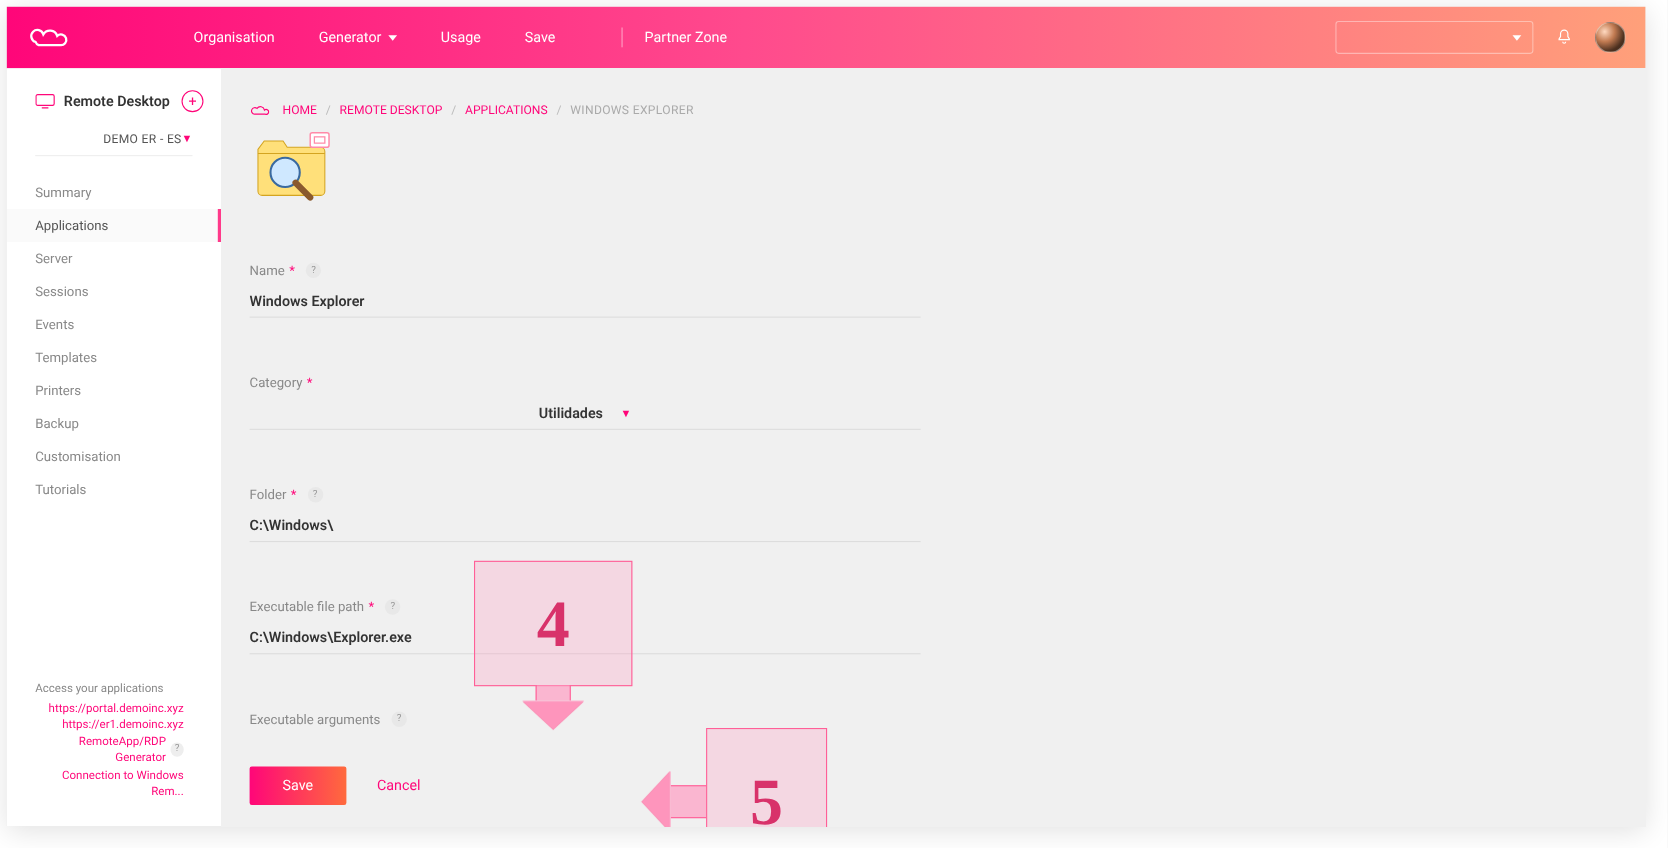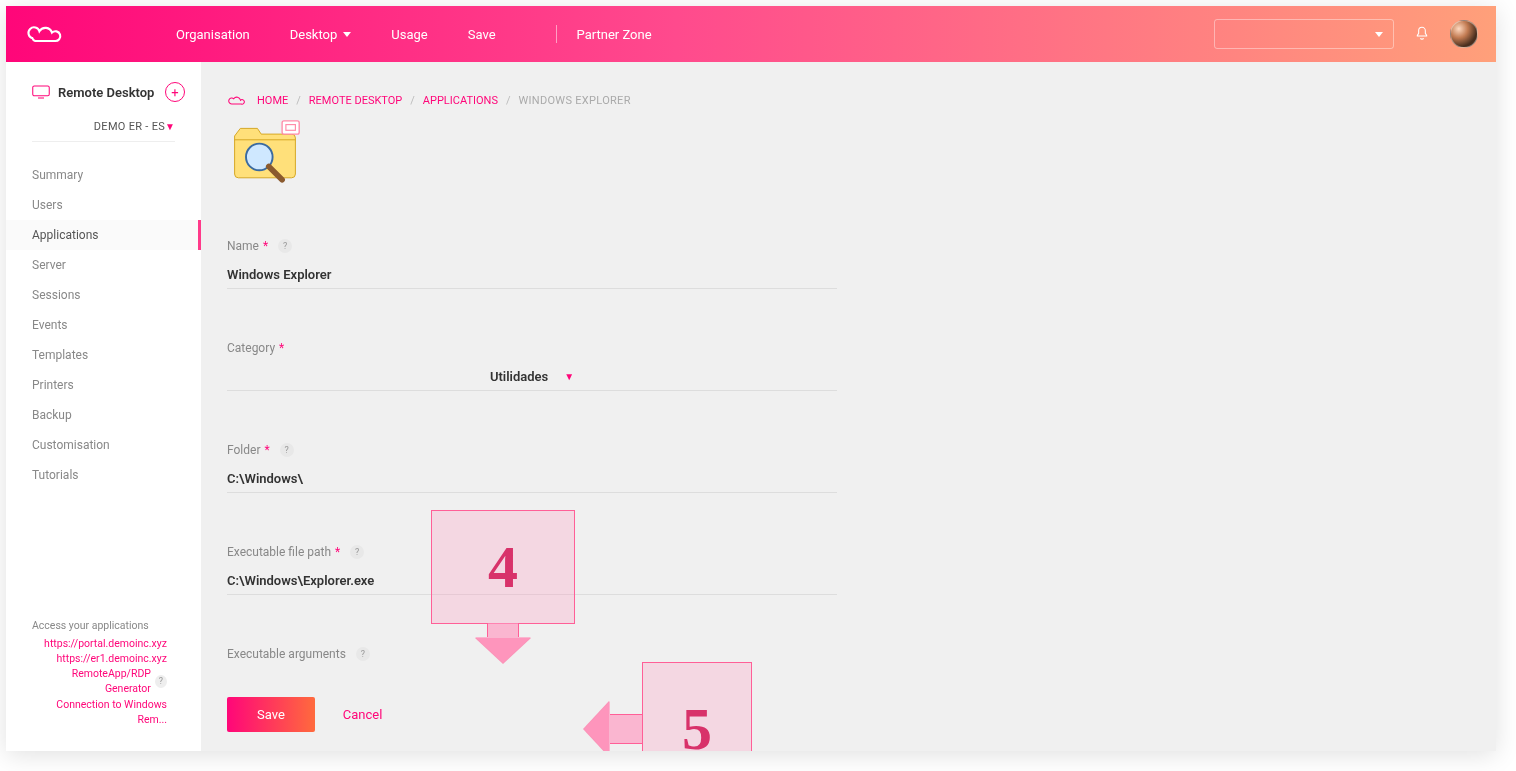--- a/index.html
+++ b/index.html
@@ -80,21 +80,21 @@
 <div class="app">
 
   <div class="header">
     <div class="logo">
       <svg viewBox="0 0 60 36">
         <path d="M12 24 a8 8 0 1 1 10 -10 a10 10 0 0 1 18 2 a7 7 0 1 1 4 12 h-28 a6 6 0 0 1 -4 -4" fill="none" stroke="#fff" stroke-width="3" stroke-linecap="round"></path>
       </svg>
     </div>
     <div class="nav-item">Organisation</div>
     <div class="nav-item">
-      <span>Desktop</span>
+      <span>Generator</span>
       <span class="caret-down"></span>
     </div>
     <div class="nav-item">Usage</div>
     <div class="nav-item">Save</div>
     <div class="nav-divider"></div>
     <div class="nav-item">Partner Zone</div>
 
     <div class="header-right">
       <div class="header-select">
         <span class="caret-down"></span>
@@ -119,21 +119,20 @@
         </div>
         <div class="sb-add">+</div>
       </div>
       <div class="sb-tenant">
         <span class="sb-tenant-name">DEMO ER - ES</span>
         <span class="caret-pink">▼</span>
       </div>
       <div class="sb-divider"></div>
 
       <div class="sb-item">Summary</div>
-      <div class="sb-item">Users</div>
       <div class="sb-item active">Applications</div>
       <div class="sb-item">Server</div>
       <div class="sb-item">Sessions</div>
       <div class="sb-item">Events</div>
       <div class="sb-item">Templates</div>
       <div class="sb-item">Printers</div>
       <div class="sb-item">Backup</div>
       <div class="sb-item">Customisation</div>
       <div class="sb-item">Tutorials</div>
 

